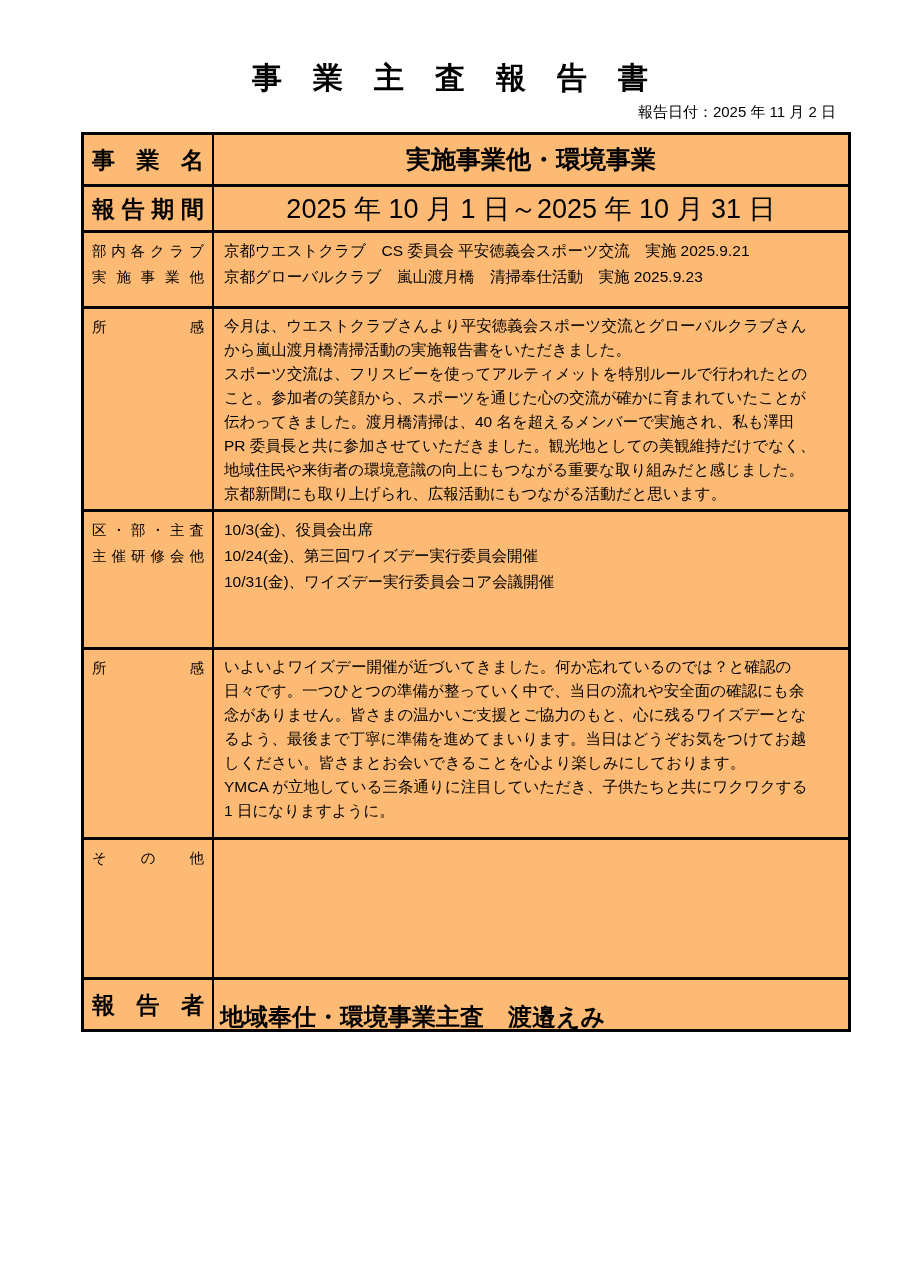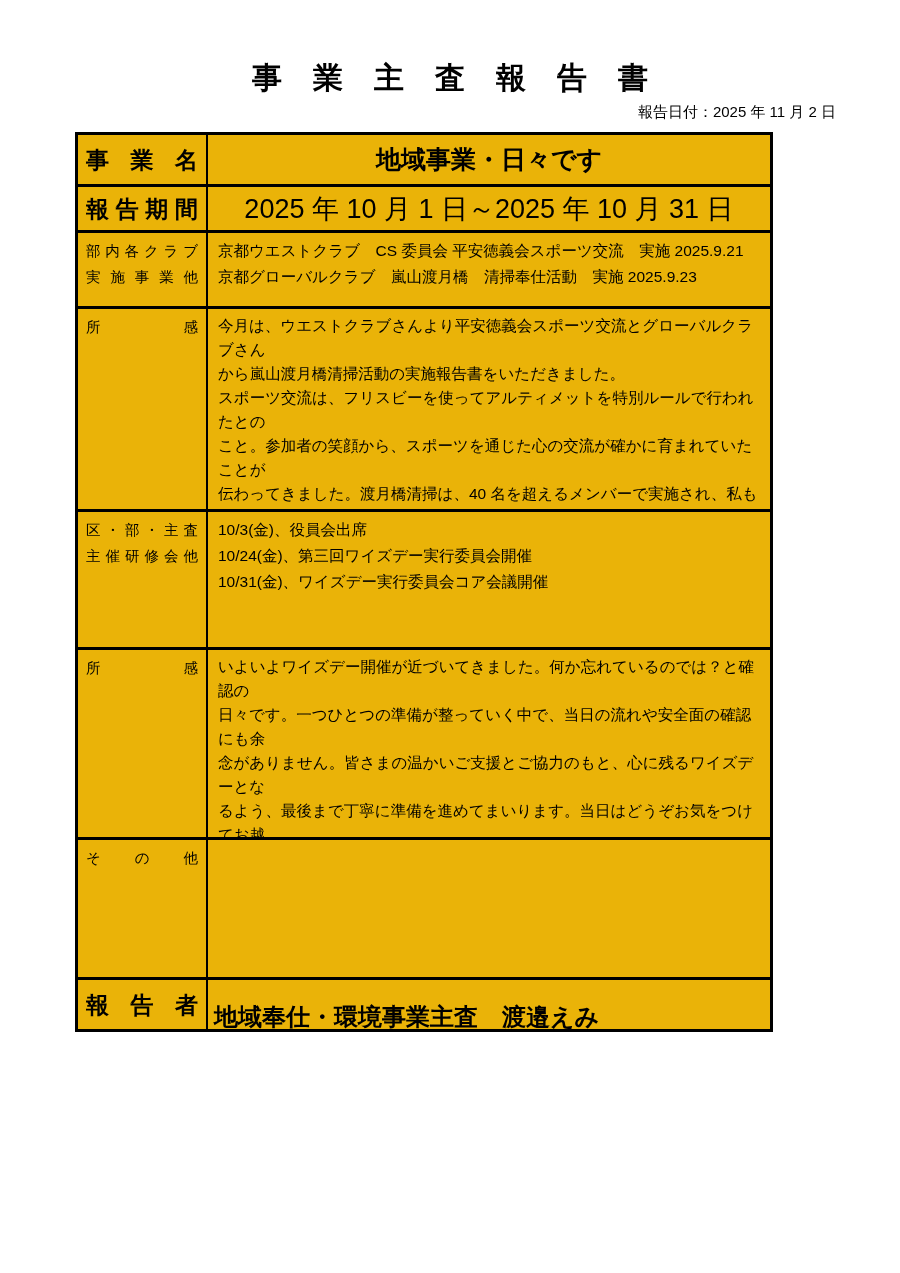--- a/index.html
+++ b/index.html
@@ -22,23 +22,23 @@
     letter-spacing:31px; margin-right:-31px;
     white-space:nowrap;
   }
   .date-line {
     position:absolute; top:103px; left:65px; width:771px;
     text-align:right; font-size:15px; font-weight:500;
     white-space:nowrap;
   }
   
   .report {
-    position:absolute; top:132px; left:75px; width:698px;
+    position:absolute; top:132px; left:81px; width:770px;
     border:3px solid #000;
-    background:#eab308;
+    background:#fdba74;
   }
   .row { display:flex; width:100%; }
   .b2 { border-bottom:3px solid #000; }
   .b1 { border-bottom:1px solid #000; }
   .label {
     flex:0 0 130px; width:130px;
     border-right:2px solid #000;
     padding:5px 8px;
     overflow:hidden;
   }
@@ -101,21 +101,21 @@
   </div>
 
   <div class="date-line">報告日付：2025 年 11 月 2 日</div>
 
   <div class="report">
 
     <div class="row b2 r-project">
       <div class="label vcenter">
         <div class="jl label-lg">事業名</div>
       </div>
-      <div class="content c-title">地域事業・日々です</div>
+      <div class="content c-title">実施事業他・環境事業</div>
     </div>
 
     <div class="row b2 r-period">
       <div class="label vcenter">
         <div class="jl label-lg">報告期間</div>
       </div>
       <div class="content c-period">2025 年 10 月 1 日～2025 年 10 月 31 日</div>
     </div>
 
     <div class="row b2 r-clubs">

